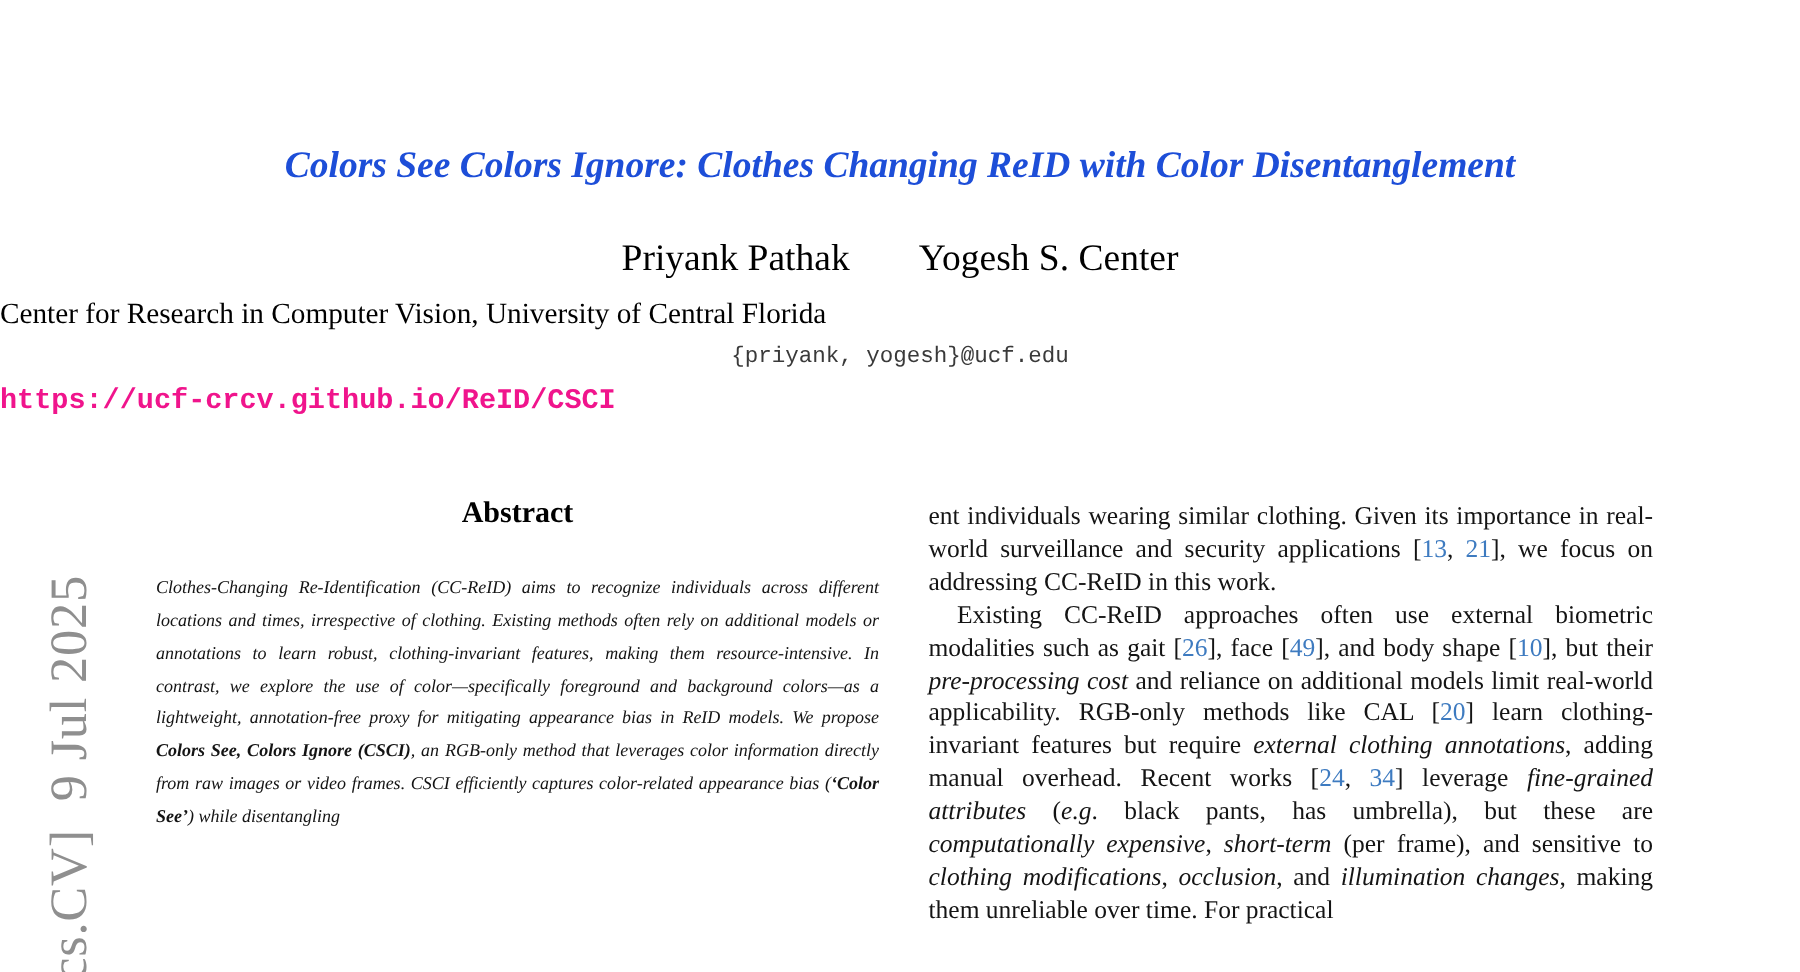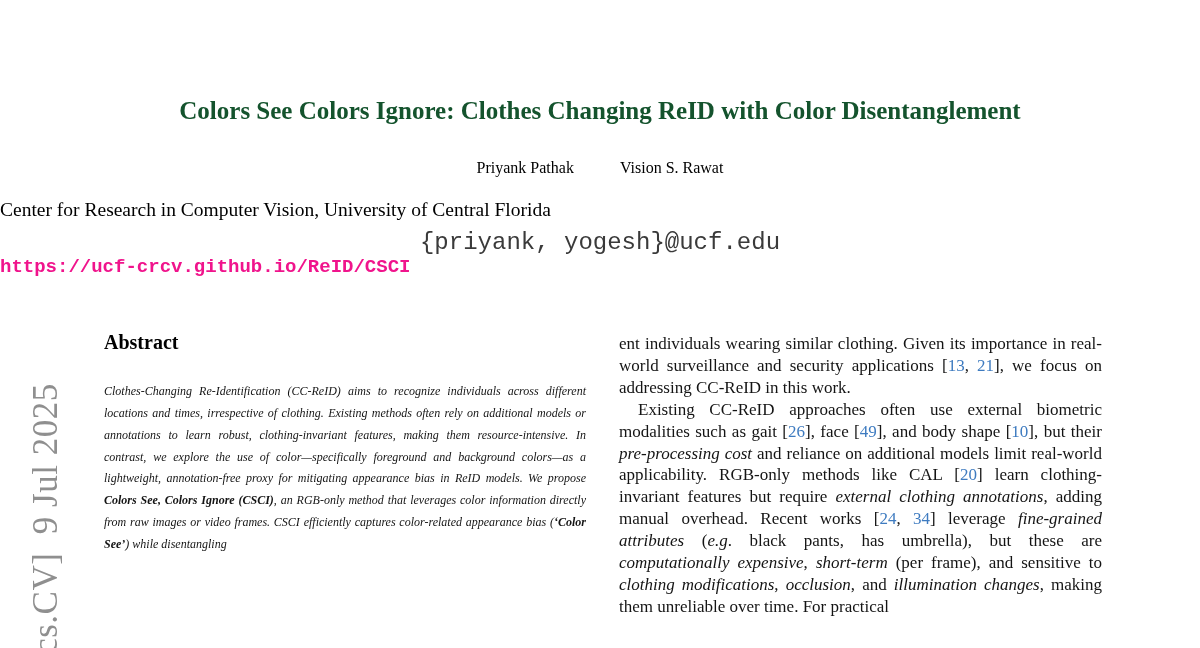--- a/index.html
+++ b/index.html
@@ -24,42 +24,43 @@
     font-family: "Liberation Serif", serif;
   }
 
   
   .paper-title {
     position: absolute;
     top: 97px; left: 0; width: 100%;
     text-align: center;
     font-size: 25px;
     font-weight: bold;
-    color: #14532d;
+    color: #1d4ed8;
+    font-style: italic;
   }
   .authors-row {
     position: absolute;
     top: 159px; left: 0; width: 100%;
     display: flex; justify-content: center; gap: 46px;
-    font-size: 16px;
+    font-size: 25px;
     color: #000;
   }
   .affiliation {
     position: absolute;
     top: 199px; left: 0; width: 100%;
     text-align: left;
     font-size: 19.5px;
     color: #000;
   }
   .email-line {
     position: absolute;
     top: 229px; left: 0; width: 100%;
     text-align: center;
     font-family: "Liberation Mono", monospace;
-    font-size: 24px;
+    font-size: 15px;
     color: #3a3a3a;
   }
   .url-line {
     position: absolute;
     top: 256px; left: 0; width: 100%;
     text-align: left;
   }
   .url-line a {
     font-family: "Liberation Mono", monospace;
     font-size: 19px;
@@ -71,21 +72,21 @@
   
   .col-left {
     position: absolute;
     left: 104px; top: 331px; width: 482px;
   }
   .col-right {
     position: absolute;
     left: 619px; top: 333px; width: 483px;
   }
   .abstract-heading {
-    text-align: left;
+    text-align: center;
     font-size: 20px;
     font-weight: bold;
     margin-bottom: 27px;
     color: #000;
   }
   .abstract-body {
     font-style: italic;
     font-size: 12px;
     line-height: 21.85px;
     text-align: justify;
@@ -105,21 +106,21 @@
 </style>
 </head>
 <body>
 
 <div class="watermark">[cs.CV]  9 Jul 2025</div>
 
 <h1 class="paper-title">Colors See Colors Ignore: Clothes Changing ReID with Color Disentanglement</h1>
 
 <div class="authors-row">
   <span>Priyank Pathak</span>
-  <span>Vision S. Rawat</span>
+  <span>Yogesh S. Center</span>
 </div>
 
 <div class="affiliation">Center for Research in Computer Vision, University of Central Florida</div>
 
 <div class="email-line">{priyank, yogesh}@ucf.edu</div>
 
 <div class="url-line">
   <a href="#">https://ucf-crcv.github.io/ReID/CSCI</a>
 </div>
 

